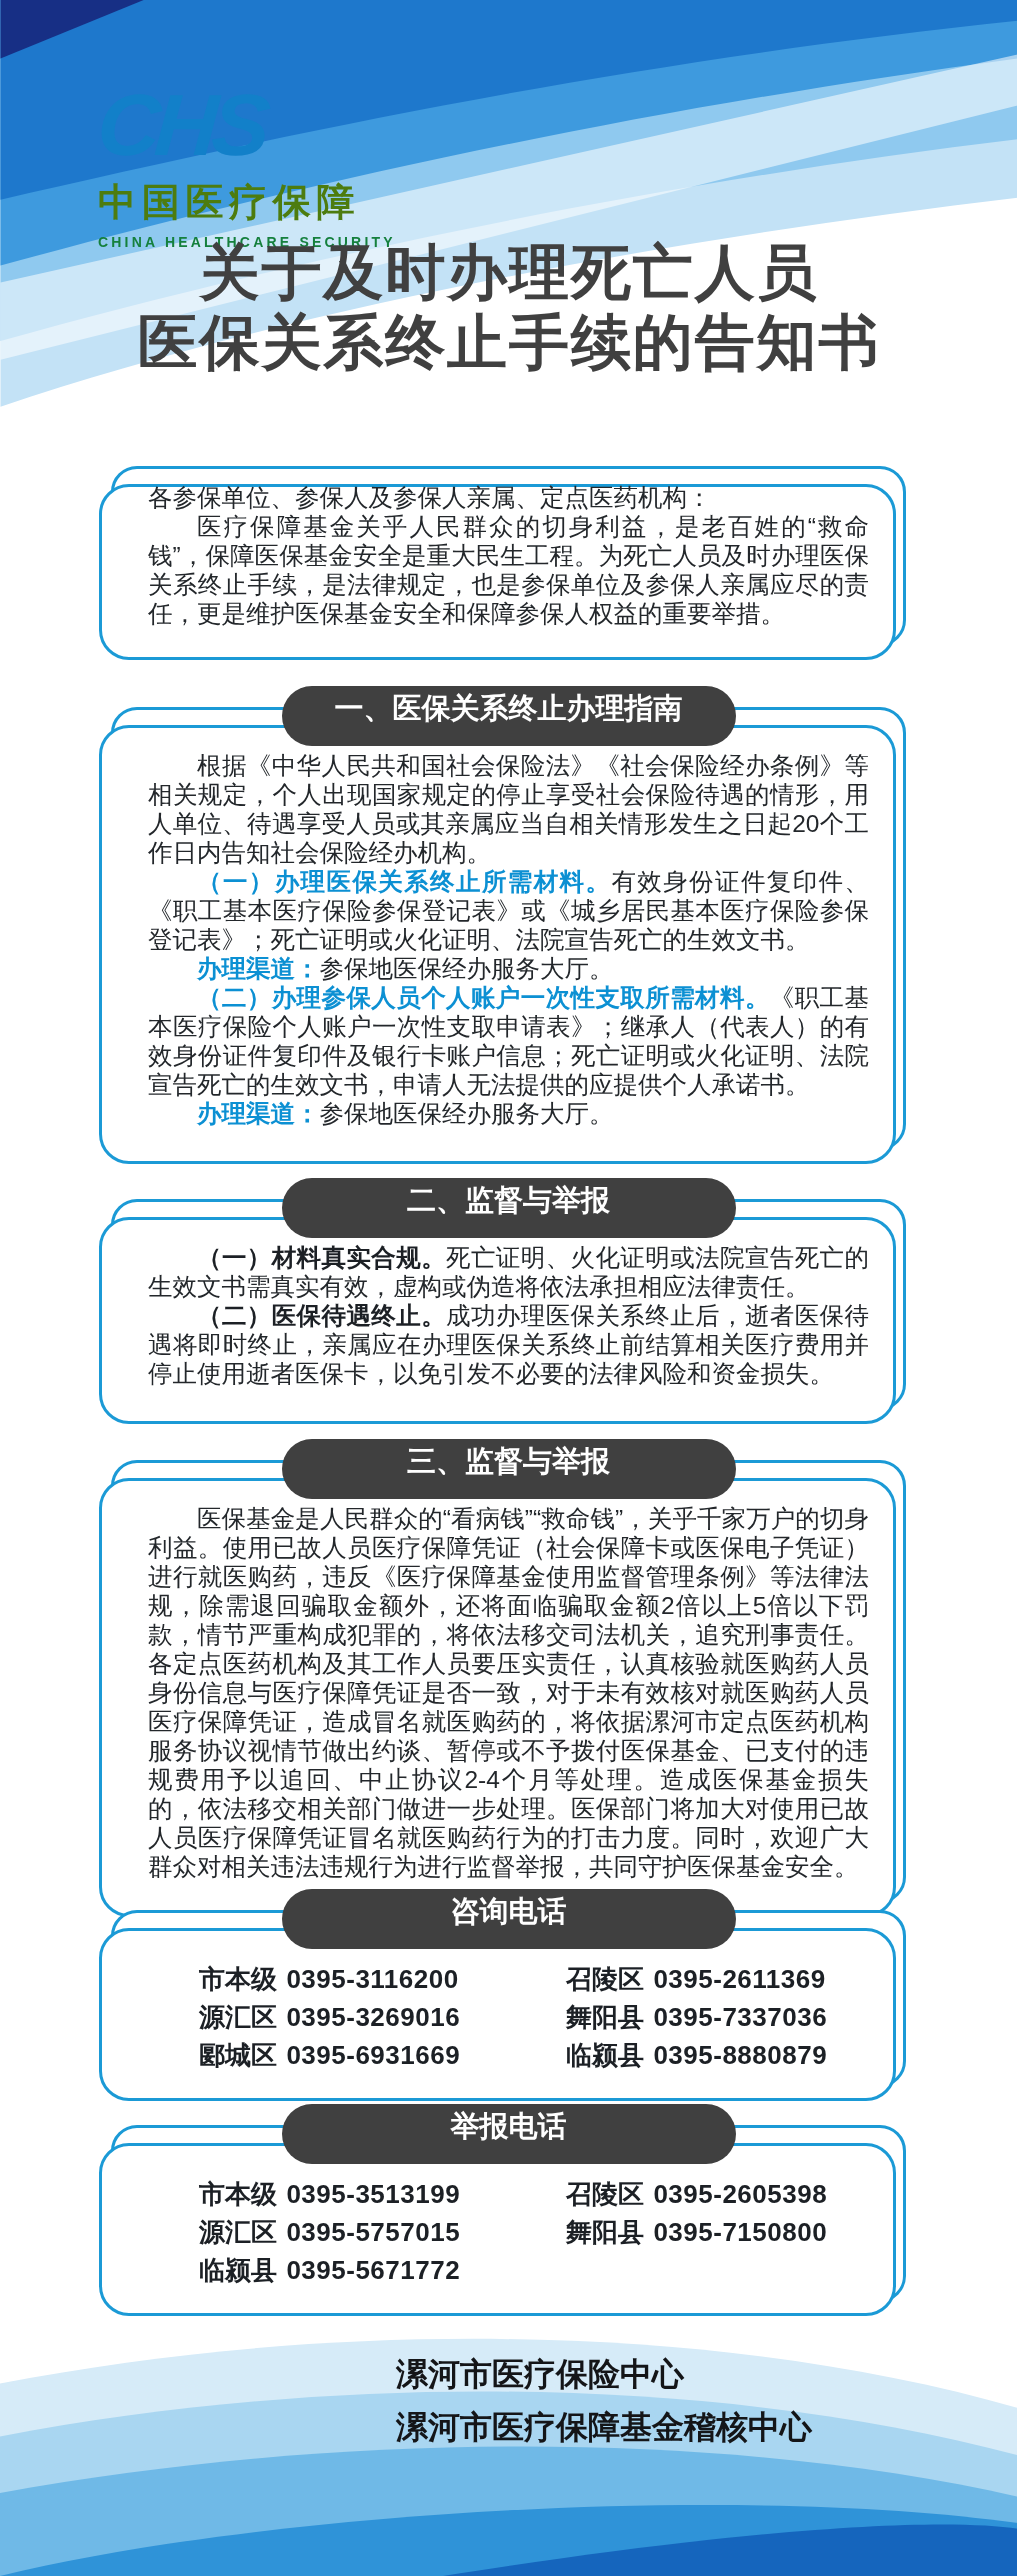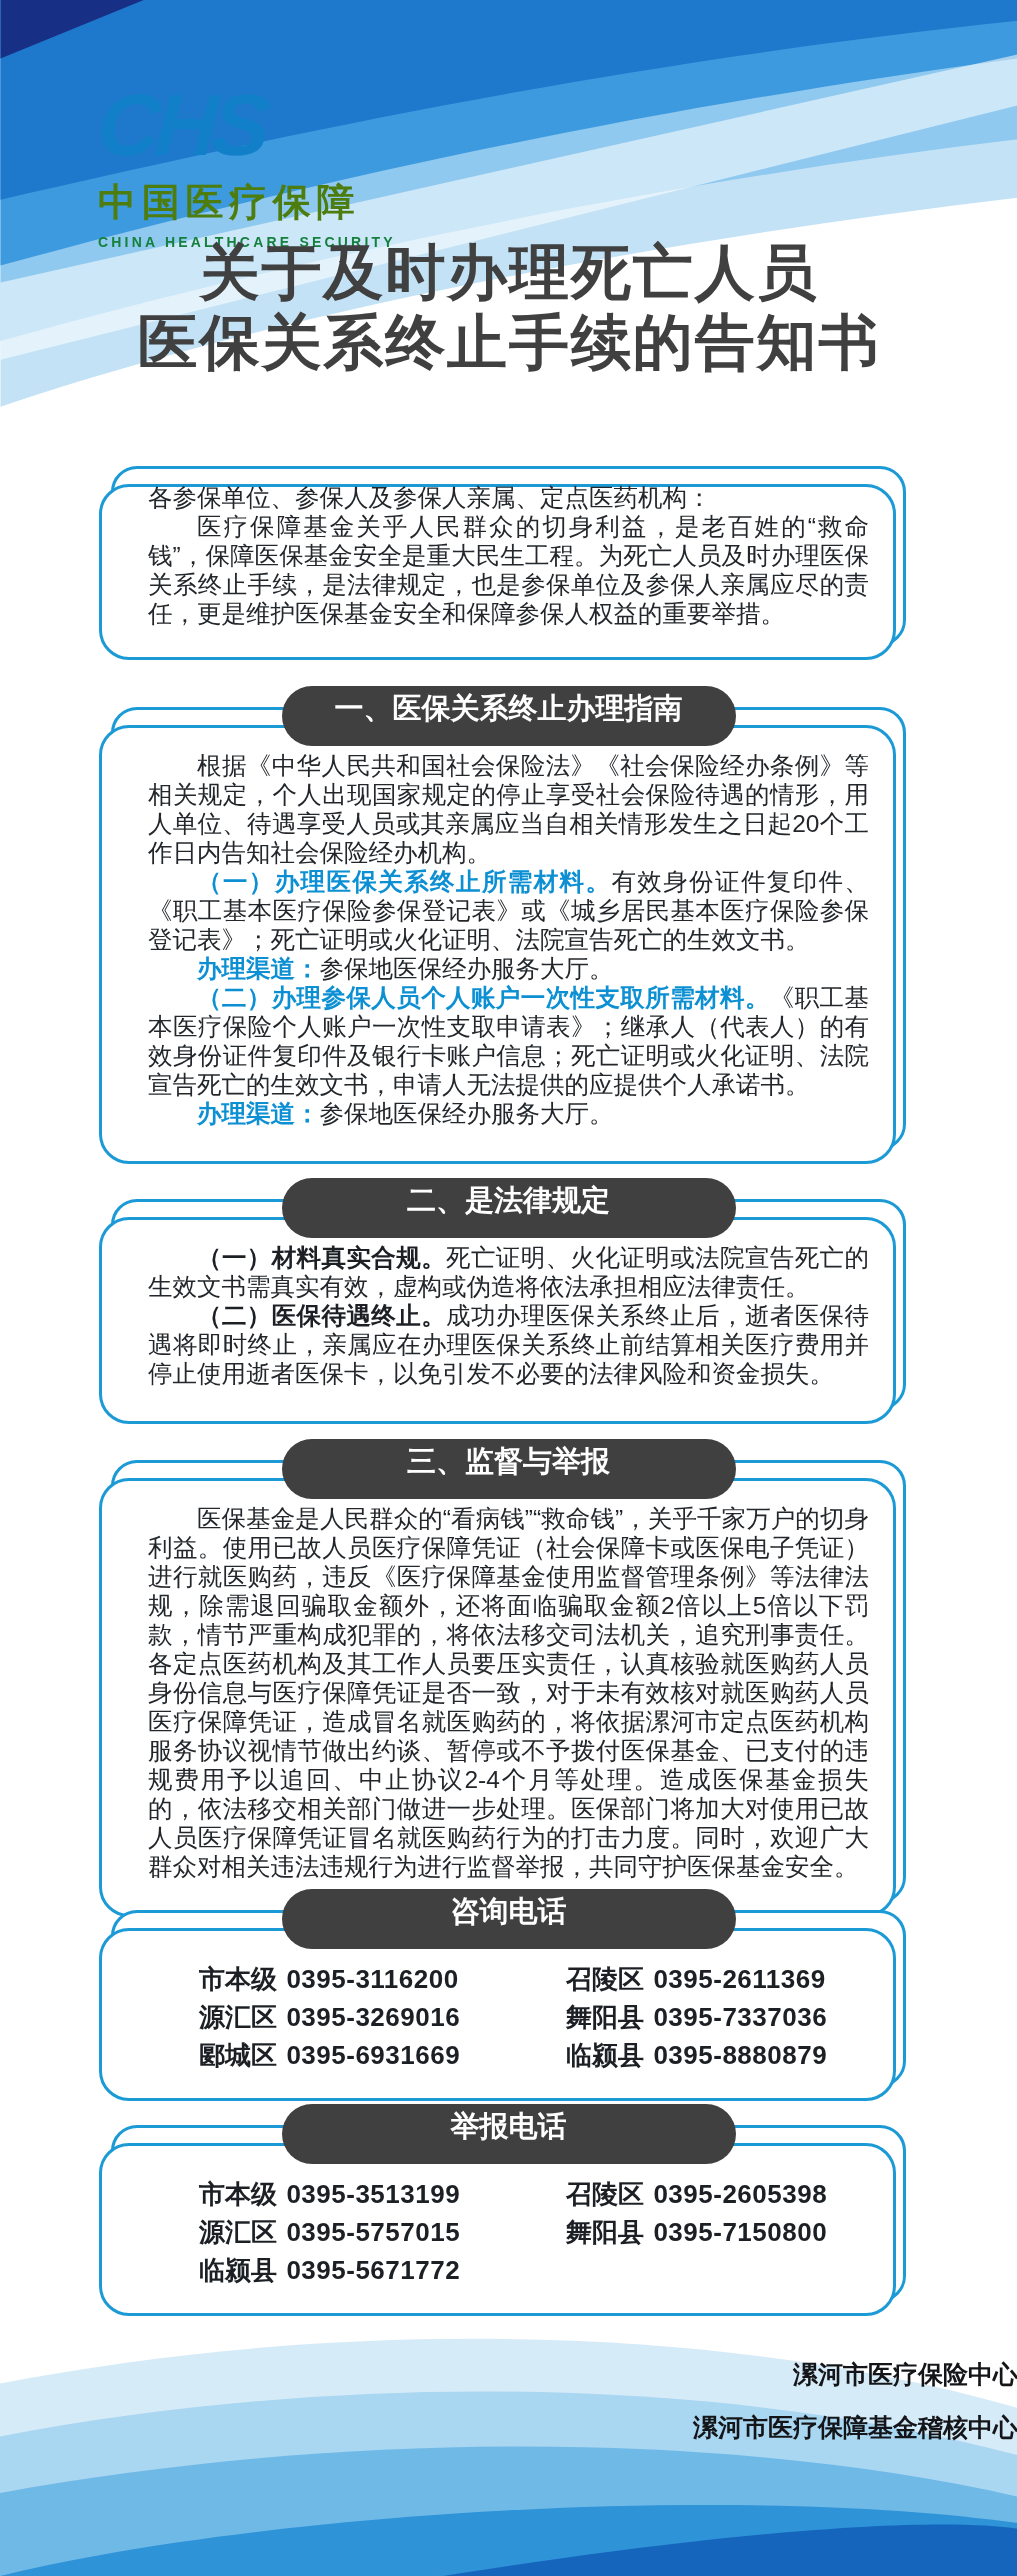--- a/index.html
+++ b/index.html
@@ -70,21 +70,21 @@
     padding:51px 19px 13px 85px; display:grid;
     grid-template-columns:367px auto; row-gap:7px;
     font-size:26px; line-height:31px; font-weight:bold; color:#1c2025;
   }
   .phone-entry { white-space:nowrap; }
   .phone-entry .num { margin-left:9.4px; letter-spacing:0.5px; }
 
   
   .footer {
     position:absolute; left:396px; top:2348px; width:622px; z-index:2;
-    text-align:right; font-size:25px; line-height:53px; font-weight:bold; color:#141518;
+    text-align:left; font-size:32px; line-height:53px; font-weight:bold; color:#141518;
   }
 </style>
 </head>
 <body>
 
 <svg id="header-deco" class="deco" width="1018" height="452" viewBox="0 0 1080 480">
   <rect x="0" y="0" width="1080" height="480" fill="#ffffff"></rect>
   <path d="M0,0 H1080 V210 C700,255 300,330 0,432 Z" fill="#c3e2f6"></path>
   <path d="M0,0 H1080 V148 C680,196 300,278 0,362 Z" fill="#8fc9ef"></path>
   <path d="M0,0 H1080 V62 C660,118 300,200 0,282 Z" fill="#3e9ade"></path>
@@ -119,21 +119,21 @@
     <div class="section-body">
         <p class="para"><span></span><span>根据《中华人民共和国社会保险法》《社会保险经办条例》等相关规定，个人出现国家规定的停止享受社会保险待遇的情形，用人单位、待遇享受人员或其亲属应当自相关情形发生之日起20个工作日内告知社会保险经办机构。</span></p>
         <p class="para"><span class="lead-blue">（一）办理医保关系终止所需材料。</span><span>有效身份证件复印件、《职工基本医疗保险参保登记表》或《城乡居民基本医疗保险参保登记表》；死亡证明或火化证明、法院宣告死亡的生效文书。</span></p>
         <p class="para"><span class="lead-blue">办理渠道：</span><span>参保地医保经办服务大厅。</span></p>
         <p class="para"><span class="lead-blue">（二）办理参保人员个人账户一次性支取所需材料。</span><span>《职工基本医疗保险个人账户一次性支取申请表》；继承人（代表人）的有效身份证件复印件及银行卡账户信息；死亡证明或火化证明、法院宣告死亡的生效文书，申请人无法提供的应提供个人承诺书。</span></p>
         <p class="para"><span class="lead-blue">办理渠道：</span><span>参保地医保经办服务大厅。</span></p>
       </div>
   </div>
     <div class="box sec2">
     <div class="pill">
-      <span>二、是法律规定</span>
+      <span>二、监督与举报</span>
     </div>
     <div class="section-body">
         <p class="para"><span class="lead-dark">（一）材料真实合规。</span><span>死亡证明、火化证明或法院宣告死亡的生效文书需真实有效，虚构或伪造将依法承担相应法律责任。</span></p>
         <p class="para"><span class="lead-dark">（二）医保待遇终止。</span><span>成功办理医保关系终止后，逝者医保待遇将即时终止，亲属应在办理医保关系终止前结算相关医疗费用并停止使用逝者医保卡，以免引发不必要的法律风险和资金损失。</span></p>
       </div>
   </div>
     <div class="box sec3">
     <div class="pill">
       <span>三、监督与举报</span>
     </div>

